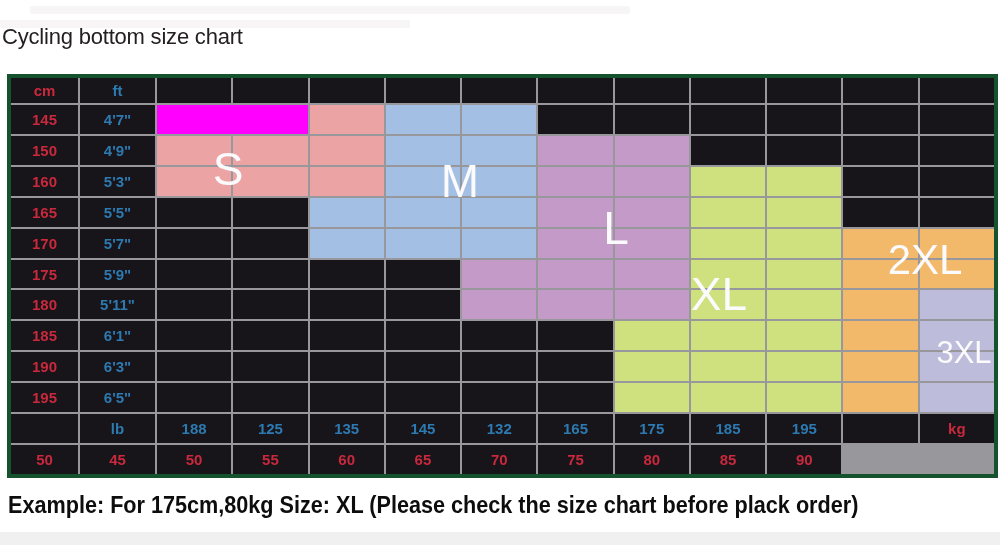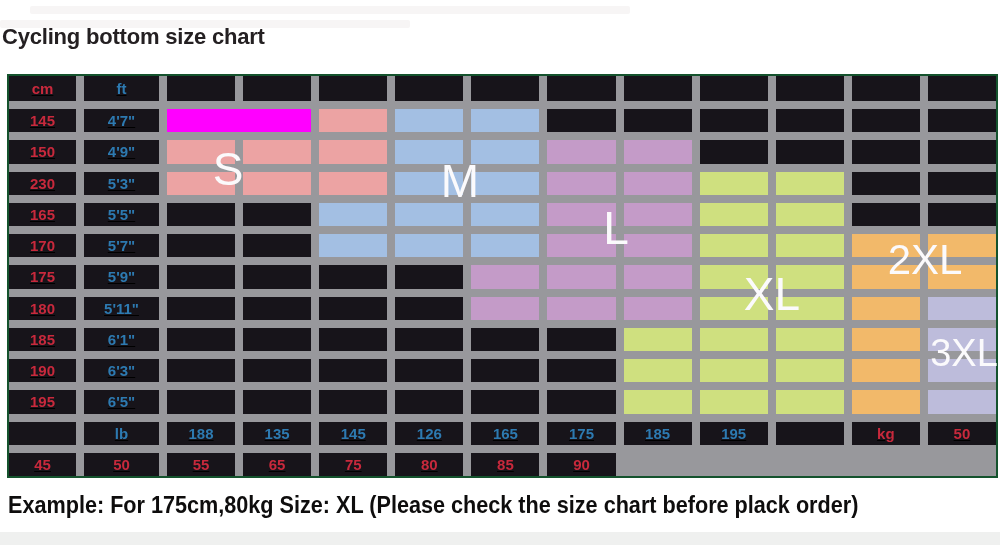--- a/index.html
+++ b/index.html
@@ -6,30 +6,30 @@
   .page {
     position:relative; width:1000px; height:545px; background:#ffffff;
     overflow:hidden; font-family:"Liberation Sans", sans-serif;
   }
   .artifact { position:absolute; background:#f7f5f5; border-radius:2px; }
   .a1 { left:30px; top:6px; width:600px; height:8px; }
   .a2 { left:0px;  top:20px; width:410px; height:8px; }
 
   .title {
     position:absolute; left:2px; top:24px; margin:0;
-    font-size:22px; font-weight:bold; color:#242022; letter-spacing:-0.2px;
+    font-size:22px; font-weight:normal; color:#242022; letter-spacing:-0.2px;
   }
 
   .table-wrap { position:absolute; left:7px; top:74px; width:991px; height:404px; }
   .grid {
     position:absolute; inset:0; display:grid;
     grid-template-columns:67px 75px repeat(11, 1fr);
     grid-template-rows:25px repeat(12, 1fr);
-    gap:8px; background:var(--grid-line);
-    border:2px solid #14532d; box-sizing:border-box;text-decoration:underline;
+    gap:2px; background:var(--grid-line);
+    border:4px solid #14532d; box-sizing:border-box;
   }
   .cell {
     background:var(--table-background);
     display:flex; align-items:center; justify-content:center;
     font-weight:bold; font-size:15px; overflow:hidden;
   }
   .t-red  { color:var(--cm-kg-red); }
   .t-blue { color:var(--ft-lb-blue); }
   .c-hl  { background:var(--highlight-magenta); }
   .c-s   { background:var(--size-s-pink); }
@@ -40,23 +40,23 @@
   .c-3xl { background:var(--size-3xl-violet); }
 
   .szlabel {
     position:absolute; transform:translate(-50%,-50%);
     color:var(--size-label-white); font-size:46px; font-weight:400;
     white-space:nowrap; pointer-events:none;
   }
   .pos-s   { left:221px; top:95px;  }
   .pos-m   { left:453px; top:107px; }
   .pos-l   { left:609px; top:154px; }
-  .pos-xl  { left:765px; top:220px; }
+  .pos-xl  { left:712px; top:220px; }
   .pos-2xl { left:918px; top:186px; font-size:42px;text-align:center; }
-  .pos-3xl { left:957px; top:279px; font-size:38px; }
+  .pos-3xl { left:957px; top:279px; font-size:31px; }
 
   .example {
     position:absolute; left:8px; top:492px; margin:0;
     font-size:23px; font-weight:bold; color:#0e0d0d;
     transform:scaleX(0.94); transform-origin:left center; white-space:nowrap;
   }
   .bottom-strip { position:absolute; left:0; bottom:0; width:100%; height:13px; background:#eff0ef; }
 </style>
 </head>
 <body>
@@ -100,21 +100,21 @@
         <div class="cell c-s"></div>
         <div class="cell c-s"></div>
         <div class="cell c-m"></div>
         <div class="cell c-m"></div>
         <div class="cell c-l"></div>
         <div class="cell c-l"></div>
         <div class="cell"></div>
         <div class="cell"></div>
         <div class="cell"></div>
         <div class="cell"></div>
-        <div class="cell t-red">230</div>
+        <div class="cell t-red">160</div>
         <div class="cell t-blue">5'3"</div>
         <div class="cell c-s"></div>
         <div class="cell c-s"></div>
         <div class="cell c-s"></div>
         <div class="cell c-m"></div>
         <div class="cell c-m"></div>
         <div class="cell c-l"></div>
         <div class="cell c-l"></div>
         <div class="cell c-xl"></div>
         <div class="cell c-xl"></div>
@@ -207,34 +207,37 @@
         <div class="cell"></div>
         <div class="cell"></div>
         <div class="cell c-xl"></div>
         <div class="cell c-xl"></div>
         <div class="cell c-xl"></div>
         <div class="cell c-2xl"></div>
         <div class="cell c-3xl"></div>
         <div class="cell"></div>
         <div class="cell t-blue">lb</div>
         <div class="cell t-blue">188</div>
+        <div class="cell t-blue">125</div>
         <div class="cell t-blue">135</div>
         <div class="cell t-blue">145</div>
-        <div class="cell t-blue">126</div>
+        <div class="cell t-blue">132</div>
         <div class="cell t-blue">165</div>
         <div class="cell t-blue">175</div>
         <div class="cell t-blue">185</div>
         <div class="cell t-blue">195</div>
         <div class="cell"></div>
         <div class="cell t-red">kg</div>
         <div class="cell t-red">50</div>
         <div class="cell t-red">45</div>
         <div class="cell t-red">50</div>
         <div class="cell t-red">55</div>
+        <div class="cell t-red">60</div>
         <div class="cell t-red">65</div>
+        <div class="cell t-red">70</div>
         <div class="cell t-red">75</div>
         <div class="cell t-red">80</div>
         <div class="cell t-red">85</div>
         <div class="cell t-red">90</div>
       </div>
     <span class="szlabel pos-s">S</span>
     <span class="szlabel pos-m">M</span>
     <span class="szlabel pos-l">L</span>
     <span class="szlabel pos-xl">XL</span>
     <span class="szlabel pos-2xl">2XL</span>

